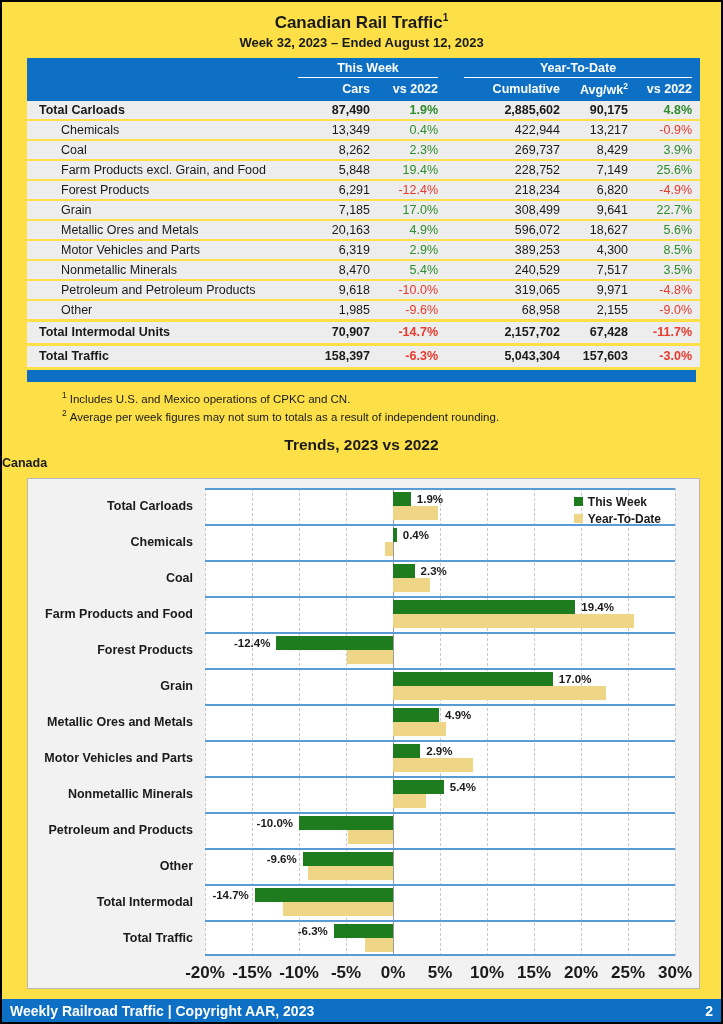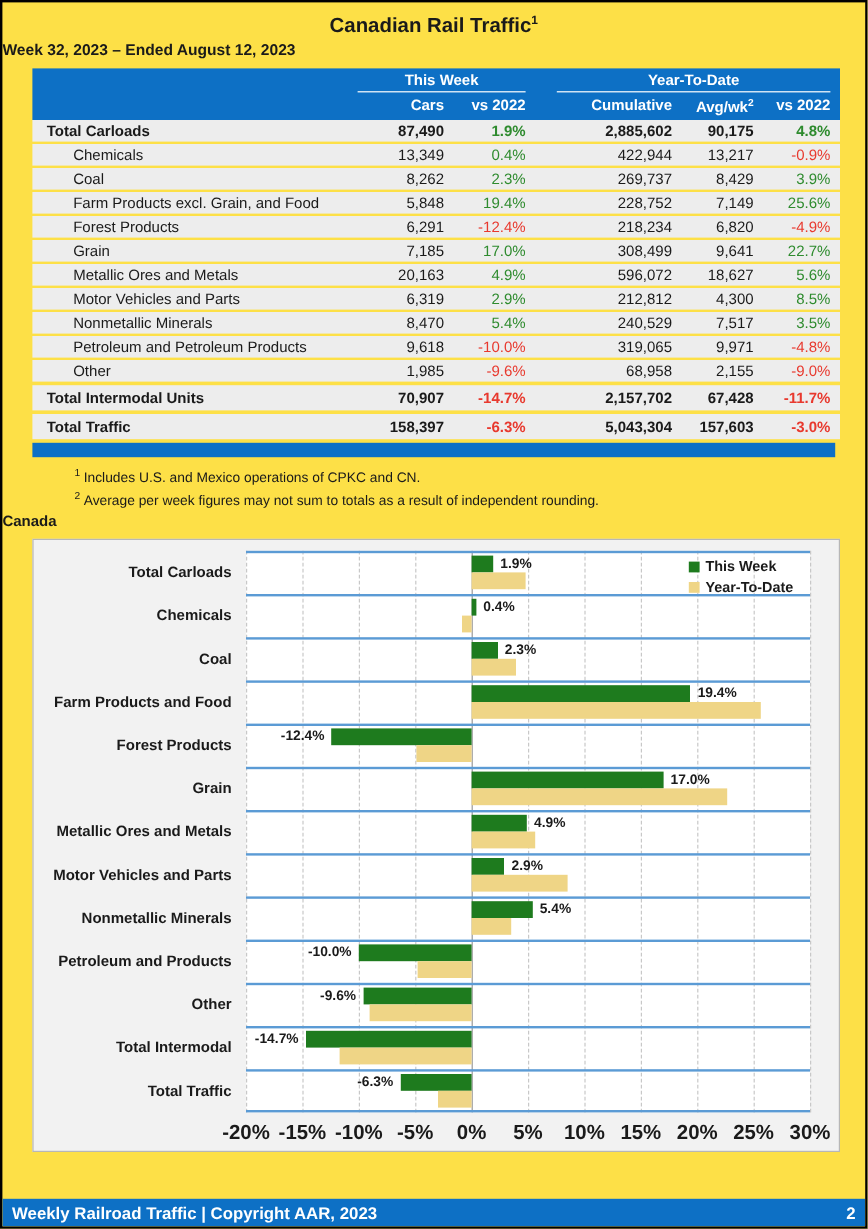--- a/index.html
+++ b/index.html
@@ -5,21 +5,21 @@
   html,body{margin:0;padding:0;background:#888;}
   *{box-sizing:border-box;}
   .page{
     position:relative;width:723px;height:1024px;background:#fde047;
     border:2px solid #000;margin:0 auto;overflow:hidden;
     font-family:"Liberation Sans", sans-serif;color:#1a1a1a;
   }
   
   .title{margin:10px 0 2px 0;text-align:center;font-size:17px;font-weight:bold;}
   .title sup{font-size:10px;}
-  .subtitle{text-align:left;font-size:13px;font-weight:bold;margin-bottom:8px;}
+  .subtitle{text-align:center;font-size:13px;font-weight:bold;margin-bottom:8px;}
   
   .rail-table{margin:0 25px;width:673px;}
   .trow{display:grid;grid-template-columns:1fr 72px 68px 26px 96px 68px 64px;align-items:center;}
   .thead{background:#0d70c5;color:#fff;font-weight:bold;padding:3px 0 4px 0;}
   .grouprow{display:grid;grid-template-columns:1fr 72px 68px 26px 96px 68px 64px;margin-right:8px;}
   .group-this{grid-column:2 / span 2;text-align:center;border-bottom:1.5px solid #fff;padding-bottom:2px;font-size:12.5px;}
   .group-ytd{grid-column:5 / span 3;text-align:center;border-bottom:1.5px solid #fff;padding-bottom:2px;font-size:12.5px;}
   .colrow{margin-right:8px;margin-top:3px;font-size:12.5px;}
   .colrow .c{text-align:right;}
   .colrow sup{font-size:8.5px;}
@@ -146,21 +146,21 @@
           <div></div>
           <div class="num">596,072</div>
           <div class="num">18,627</div>
           <div class="num pos">5.6%</div>
         </div>
         <div class="trow">
           <div class="cell-label indent">Motor Vehicles and Parts</div>
           <div class="num">6,319</div>
           <div class="num pos">2.9%</div>
           <div></div>
-          <div class="num">212,812</div>
+          <div class="num">389,253</div>
           <div class="num">4,300</div>
           <div class="num pos">8.5%</div>
         </div>
         <div class="trow">
           <div class="cell-label indent">Nonmetallic Minerals</div>
           <div class="num">8,470</div>
           <div class="num pos">5.4%</div>
           <div></div>
           <div class="num">240,529</div>
           <div class="num">7,517</div>
@@ -205,20 +205,21 @@
       </div>
   </div>
 
   <div class="blue-bar"></div>
 
   <div class="footnotes" id="footnotes">
       <div class="footnote"><sup>1</sup><span>Includes U.S. and Mexico operations of CPKC and CN.</span></div>
       <div class="footnote"><sup>2</sup><span>Average per week figures may not sum to totals as a result of independent rounding.</span></div>
     </div>
 
+  <div class="chart-title">Trends, 2023 vs 2022</div>
   <div class="chart-subtitle">Canada</div>
 
   <div class="chart-box">
     <div class="chart-inner">
       <div class="labels-col" id="cat-labels">
           <div class="cat-label">Total Carloads</div>
           <div class="cat-label">Chemicals</div>
           <div class="cat-label">Coal</div>
           <div class="cat-label">Farm Products and Food</div>
           <div class="cat-label">Forest Products</div>

